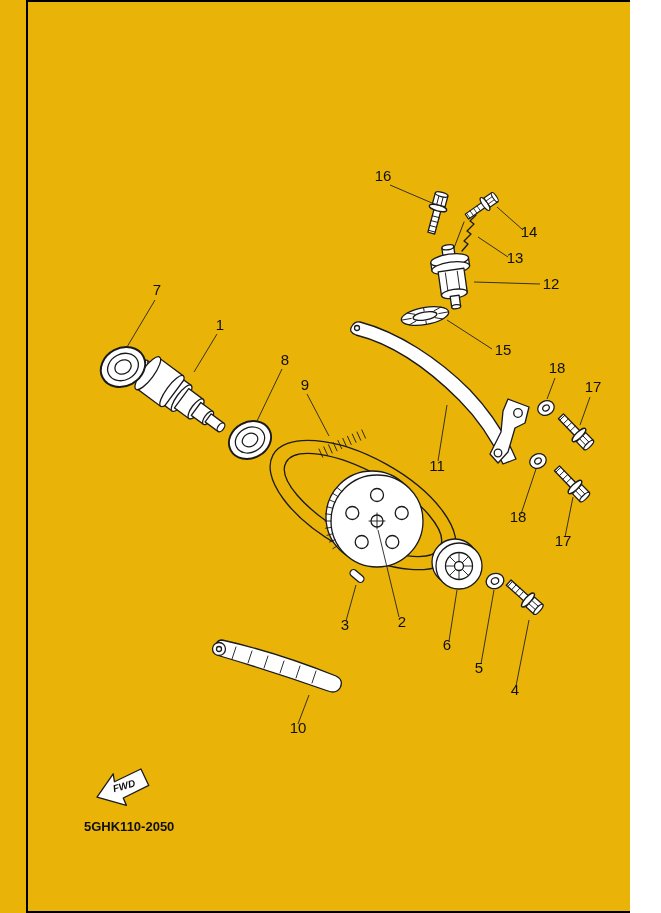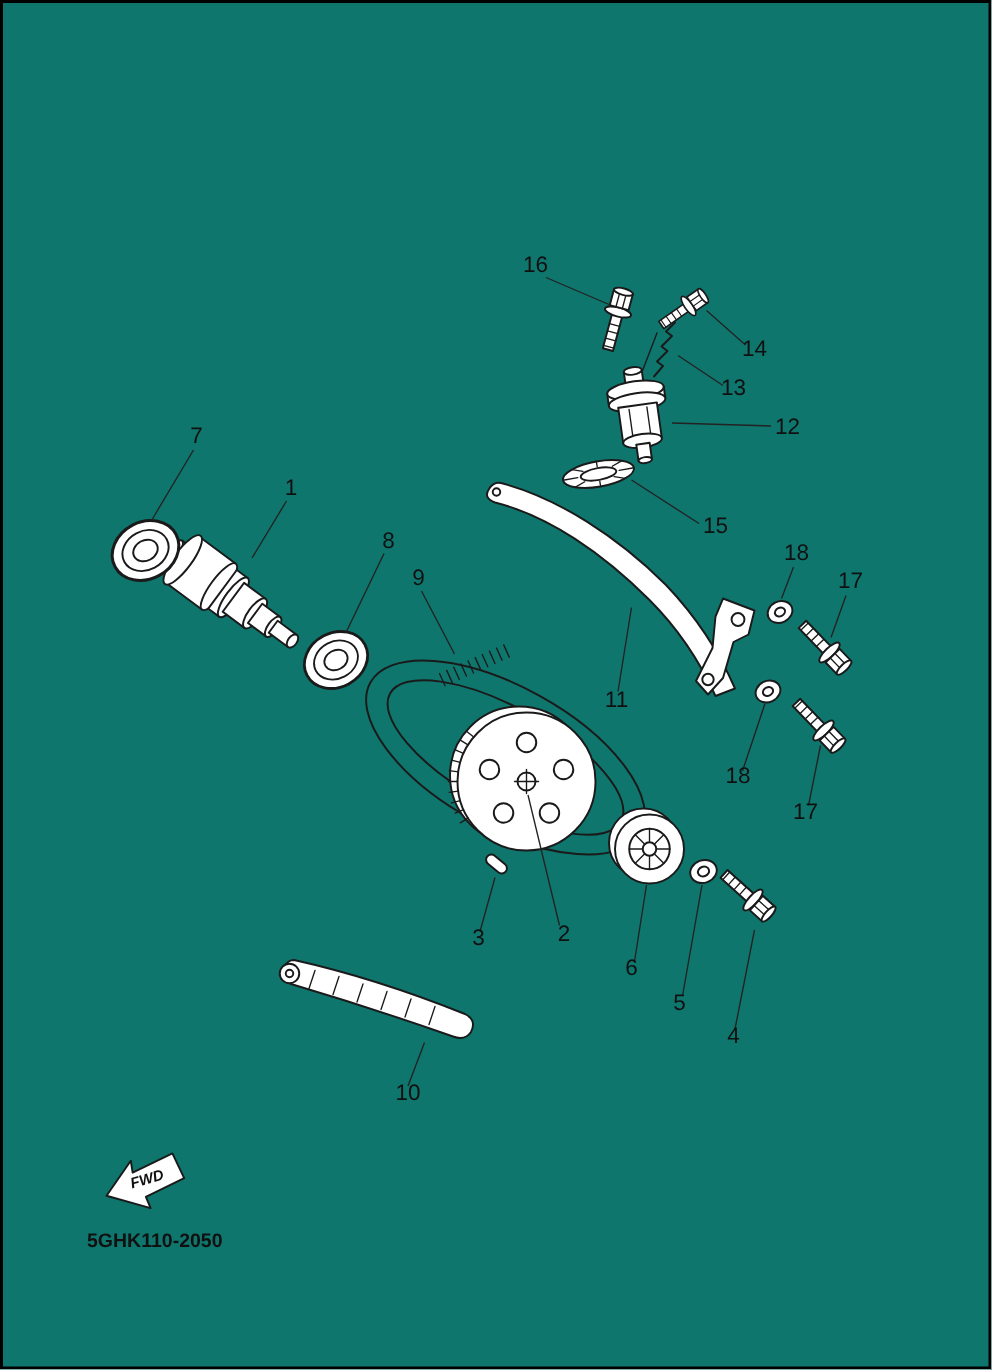--- a/index.html
+++ b/index.html
@@ -1,18 +1,18 @@
 <!DOCTYPE html>
 <html><head>
 <meta charset="utf-8">
 <style>
   html, body { margin: 0; padding: 0; background: #ffffff; }
   .stage {
-    width: 661px; height: 913px; position: relative; background: #0f766e;
-    font-family: "Liberation Sans", sans-serif; overflow: hidden;
+    width: 604px; height: 913px; position: relative; background: #eab308;
+    font-family: "Liberation Sans", sans-serif; overflow: hidden; padding-left: 26px;
   }
   svg { display: block; }
   .part   { fill: #ffffff; stroke: #1a1a1a; stroke-width: 1.3; stroke-linejoin: round; stroke-linecap: round; }
   .open   { fill: none;    stroke: #1a1a1a; stroke-width: 1.3; stroke-linejoin: round; stroke-linecap: round; }
   .thin   { stroke-width: 0.9; }
   .thick  { stroke-width: 2; }
   .leader { stroke: #222222; stroke-width: 0.9; }
   .callout  { font-family: "Liberation Sans", sans-serif; font-size: 15px; fill: #101010; text-anchor: middle; }
   .code-text{ font-family: "Liberation Sans", sans-serif; font-size: 13px; font-weight: 700; fill: #101010; }
   .fwd-text { font-family: "Liberation Sans", sans-serif; font-size: 10px; font-weight: 700; font-style: italic; fill: #101010; text-anchor: middle; }

